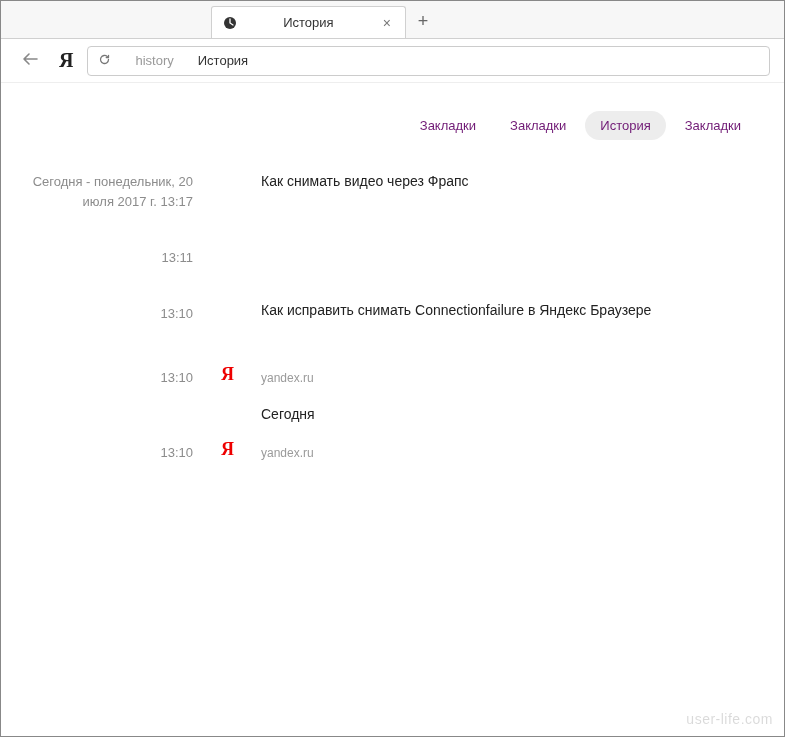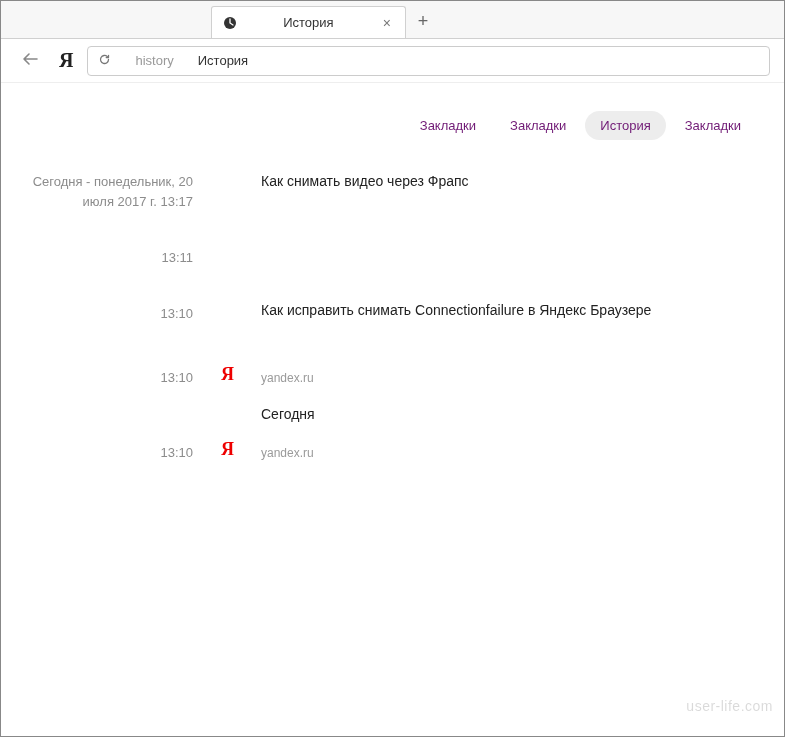--- a/index.html
+++ b/index.html
@@ -170,21 +170,21 @@
   }
   .hurl {
     color: #9a9a9a;
     font-size: 12px;
     margin-top: 21px;
   }
   .hrow.first .hicon,
   .hrow.second .hicon { visibility: hidden; }
   .watermark {
     position: absolute;
-    bottom: 23px;
+    bottom: 10px;
     right: 12px;
     color: rgba(0,0,0,0.15);
     font-size: 14px;
     font-family: Arial, sans-serif;
     letter-spacing: 0.5px;
     text-shadow: 0 1px 0 rgba(255,255,255,0.6);
   }
 </style>
 </head>
 <body>

